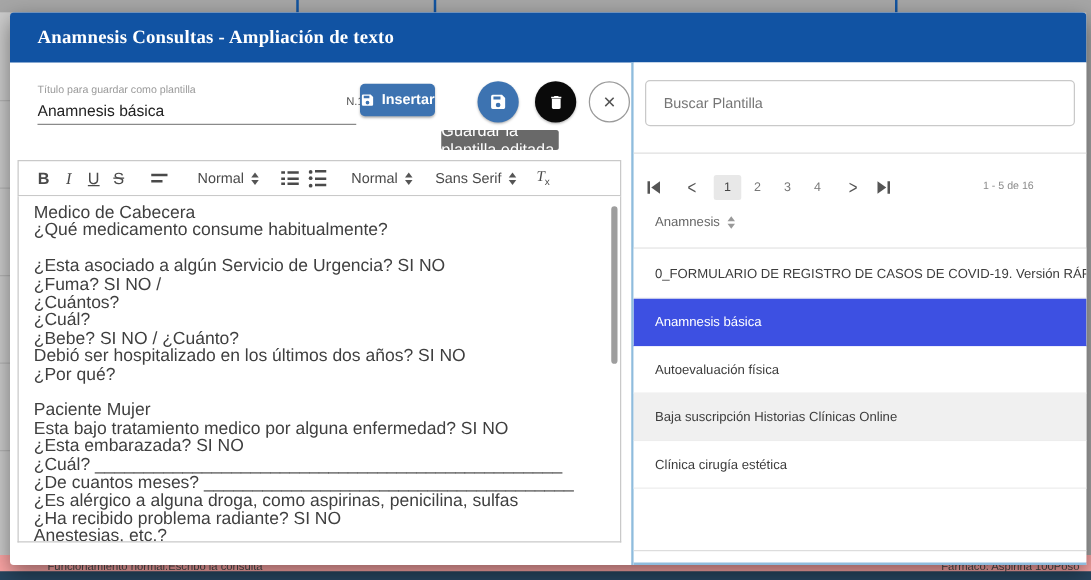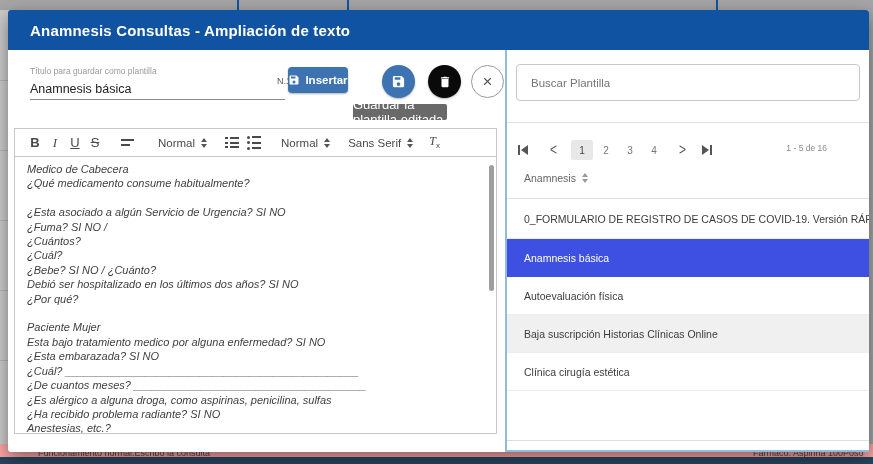--- a/index.html
+++ b/index.html
@@ -17,21 +17,21 @@
   .bg-text.left{left:38px;}
   .bg-text.right{left:753px;}
   .navy-bar{position:absolute;left:0;top:13px;width:873px;height:7px;background:#27455f;}
   .right-strip{position:absolute;right:0;top:0;width:4px;height:464px;background:#a6a6a6;}
 
   
   .modal{position:absolute;left:8px;top:10px;width:861px;height:442px;background:#fff;
          border-radius:3px;box-shadow:0 6px 18px rgba(0,0,0,.45);}
   .modal-header{position:absolute;left:0;top:0;width:100%;height:40px;background:#1153a3;
                 border-radius:3px 3px 0 0;display:flex;align-items:center;}
-  .modal-title{color:#fff;font-size:15px;font-weight:bold;margin-left:22px;letter-spacing:.2px;}
+  .modal-title{color:#fff;font-size:15px;font-weight:bold;margin-left:22px;letter-spacing:.2px;font-family:Liberation Serif, serif;}
 
   
   .fld-label{position:absolute;left:22px;top:56px;font-size:8.5px;color:#9a9a9a;}
   .fld-input{position:absolute;left:22px;top:68px;width:255px;height:22px;border:none;
              border-bottom:1px solid #8a8a8a;font-size:12.5px;color:#222;outline:none;background:transparent;padding:0;}
   .counter{position:absolute;left:269px;top:66px;font-size:9px;color:#555;}
   .btn-insert{position:absolute;left:280px;top:57px;width:60px;height:26px;background:#3d73b1;
               border:none;border-radius:4px;color:#fff;font-size:11.5px;font-weight:bold;
               display:flex;align-items:center;justify-content:center;gap:5px;cursor:pointer;box-shadow:0 1px 2px rgba(0,0,0,.3);}
   .circle-btn{position:absolute;top:55px;width:33px;height:33px;border-radius:50%;border:none;
@@ -67,21 +67,21 @@
   .icon-list.ol .pt{border-radius:0;height:2px;}
   .icon-list .ln{width:9px;height:2px;background:#4a4a4a;}
   .ol-icon{margin-left:18px;}
   .ul-icon{margin-left:8px;}
   .tb-clean{margin-left:16px;font-size:12px;cursor:pointer;color:#4a4a4a;}
   .tb-clean .tx{font-style:italic;font-family:"Liberation Serif",serif;}
   .tb-clean sub{font-size:8px;}
 
   .editor{position:absolute;left:6px;top:147px;width:483px;height:277px;border:1px solid #c9c9c9;
           border-top:none;background:#fff;overflow:hidden;}
-  .editor-body{position:absolute;left:12px;top:5px;right:14px;font-size:11px;line-height:14.4px;color:#3f3f3f;cursor:text;font-style:italic;}
+  .editor-body{position:absolute;left:12px;top:5px;right:14px;font-size:14px;line-height:14.4px;color:#3f3f3f;cursor:text;}
   .ed-line{white-space:nowrap;}
   .ed-scrollbar{position:absolute;right:2px;top:8px;width:5px;height:126px;background:#9e9e9e;border-radius:3px;cursor:pointer;}
 
   
   .panel-divider{position:absolute;left:497px;top:40px;width:2px;height:402px;background:#8fbcdd;}
 
   
   .right-panel{position:absolute;left:499px;top:40px;width:362px;height:402px;background:#fff;border-bottom:2px solid #8fbcdd;}
   .search-box{position:absolute;left:9px;top:14px;width:344px;height:37px;border:1px solid #c9c9c9;border-radius:4px;
               font-size:11.5px;color:#333;padding:0 14px;outline:none;}

